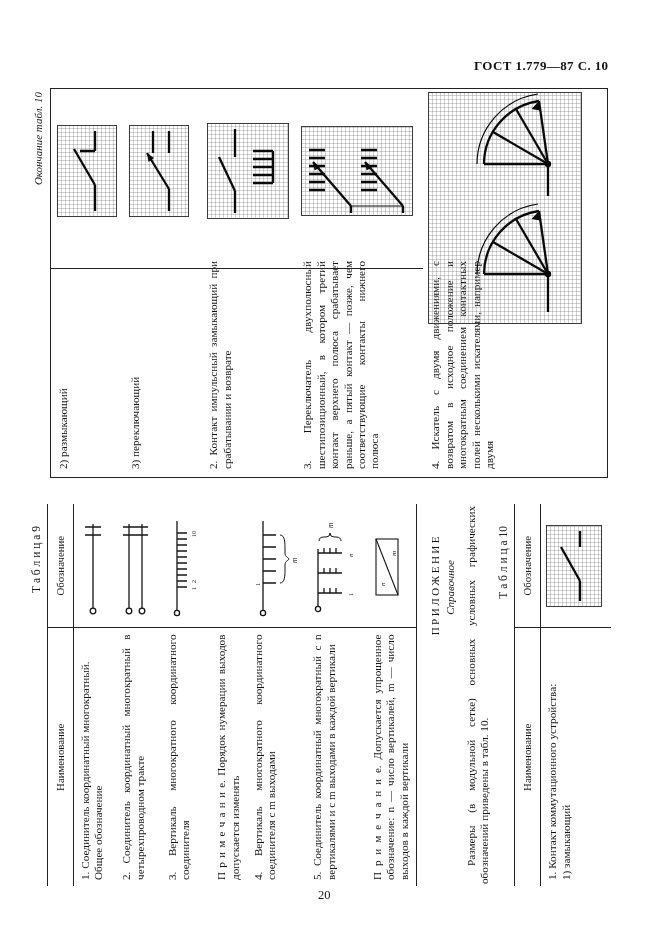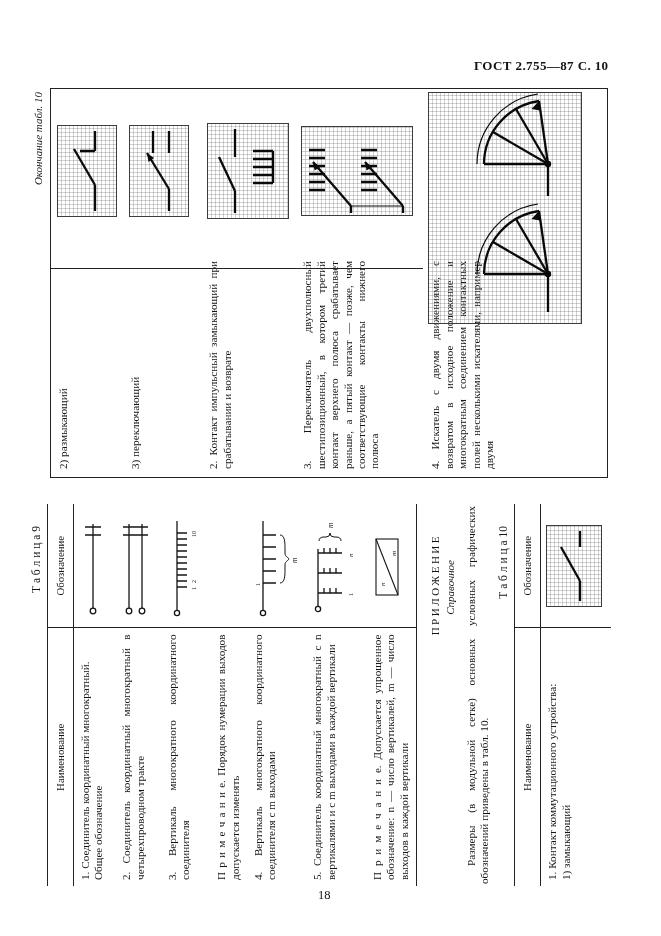--- a/index.html
+++ b/index.html
@@ -69,22 +69,22 @@
 <svg class="defs-holder" aria-hidden="true">
   <defs>
     <pattern id="g4" width="4" height="4" patternUnits="userSpaceOnUse">
       <path d="M4 0 H0 V4" fill="none" stroke="#5a5a5a" stroke-width="0.55"></path>
     </pattern>
   </defs>
 </svg>
 
 <div class="sheet">
 
-  <div class="gost-header">ГОСТ 2.755—87 С. 10</div>
-  <div class="page-num">18</div>
+  <div class="gost-header">ГОСТ 1.779—87 С. 10</div>
+  <div class="page-num">20</div>
 
   <div class="landscape">
 
     <div class="col-left">
 
       <div class="tbl-title">Т а б л и ц а  9</div>
 
       <table class="gtable closed">
         <colgroup>
             <col style="width:258px">

